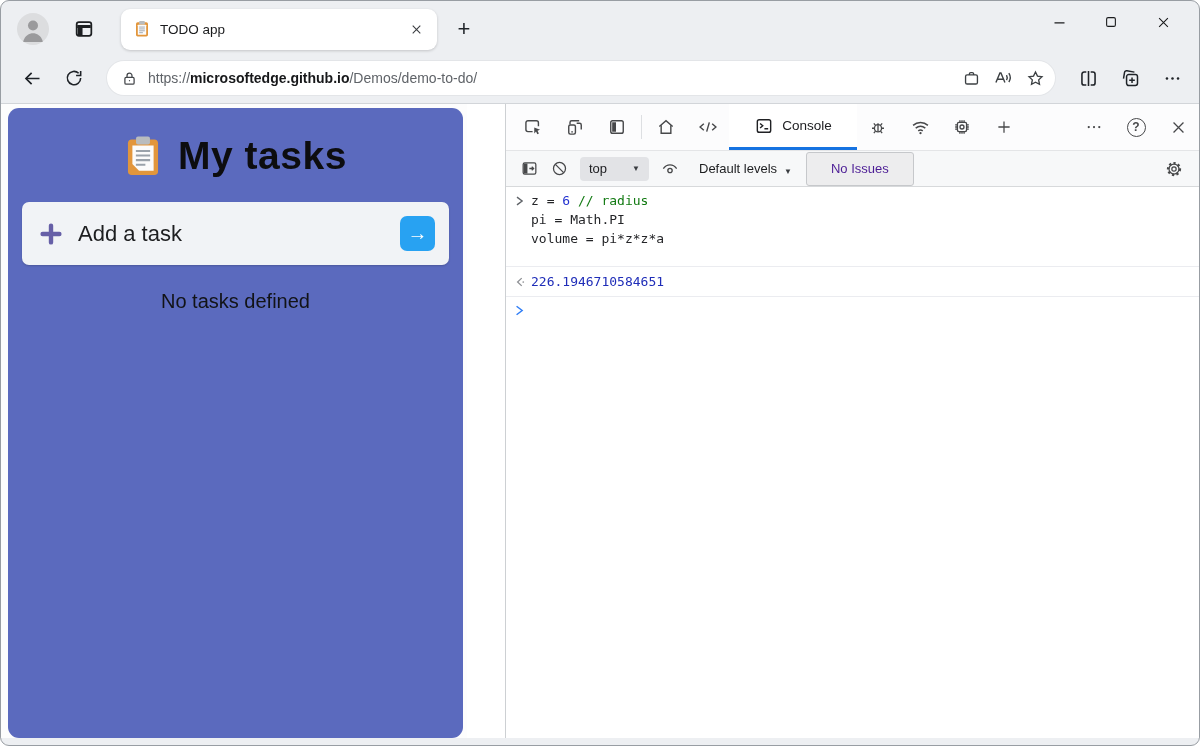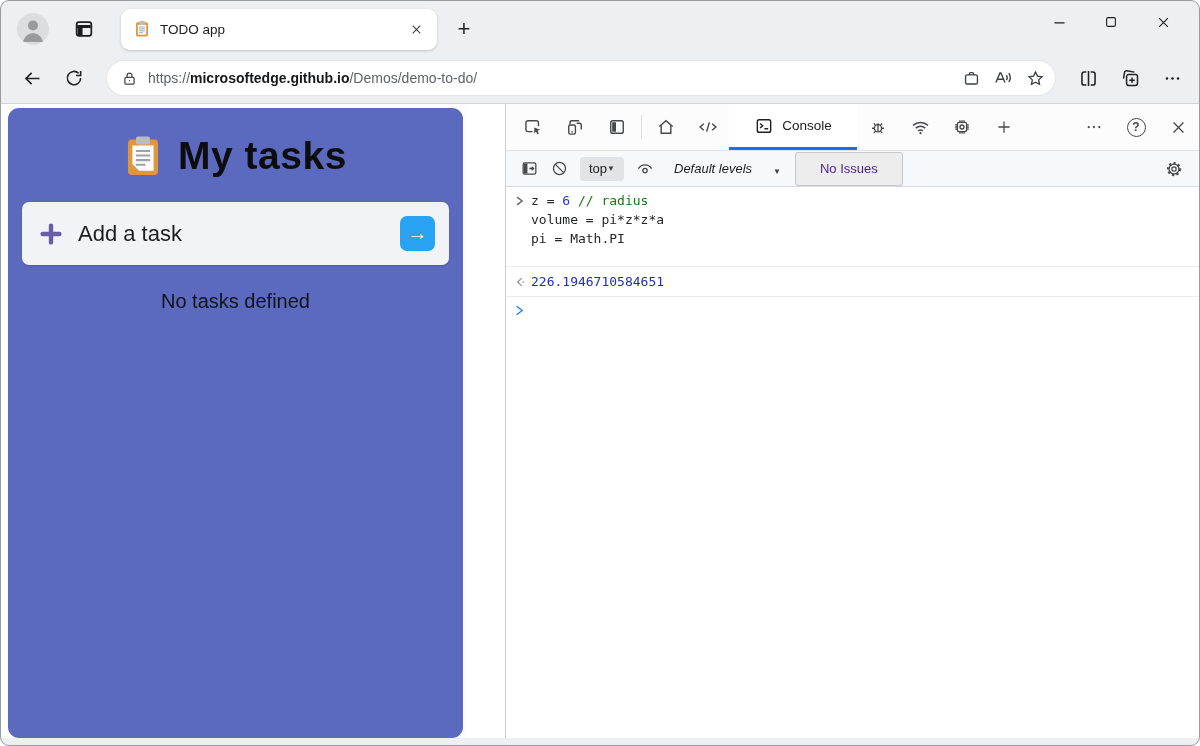--- a/index.html
+++ b/index.html
@@ -59,25 +59,25 @@
   .dt-tab-active{
     min-width:128px; display:flex; align-items:center; justify-content:center; gap:8px; padding:0 14px;
     background:#fff; border:none; border-bottom:3px solid var(--accent-blue,#1673e1); color:#202124; font-size:13.5px; cursor:pointer; font-family:inherit;
   }
   .dt-spacer{ flex:1;}
   .code-glyph{ font-size:13px; font-weight:600; letter-spacing:-1px; font-family:"Liberation Sans",sans-serif;}
   .help-circle{ width:19px; height:19px; border:1.7px solid #47484a; border-radius:50%; display:grid; place-items:center; font-size:12px; font-weight:700;}
   
   .dt-toolbar{ height:36px; flex:none; background:#f7f8f9; border-bottom:1px solid #d7d9db; display:flex; align-items:center; padding:0 10px 0 8px; font-size:13px; color:#202124;}
   .ct-btn{ width:30px; height:28px; border:none; background:transparent; border-radius:4px; display:grid; place-items:center; color:#47484a; cursor:pointer;}
-  .ctx-select{ margin:0 6px; height:24px; background:#e2e3e6; border:none; border-radius:4px; padding:0 9px; display:flex; align-items:center; gap:0; font-size:13px; color:#202124; cursor:pointer; font-family:inherit;}
+  .ctx-select{ margin:0 6px; height:24px; background:#e2e3e6; border:none; border-radius:4px; padding:0 9px; display:flex; align-items:center; gap:25px; font-size:13px; color:#202124; cursor:pointer; font-family:inherit;}
   .caret{ font-size:8px; color:#3a3d41;}
   .filter-input{ width:170px; height:25px; margin-left:12px; border:1px solid #c2c4c7; border-radius:3px; padding:0 8px; font-size:13px; color:#202124; font-family:inherit;}
   .filter-input::placeholder{ color:#7b7f84;}
-  .levels-btn{ margin-left:14px; border:none; background:transparent; display:flex; align-items:flex-end; gap:21px; font-size:13px; color:#1c1d1f; cursor:pointer; font-family:inherit;font-style:italic;}
+  .levels-btn{ margin-left:14px; border:none; background:transparent; display:flex; align-items:flex-end; gap:7px; font-size:13px; color:#1c1d1f; cursor:pointer; font-family:inherit;}
   .issues-btn{ margin-left:14px; height:34px; background:#ededee; border:1px solid #c6c8cb; border-radius:3px; padding:0 24px; font-size:13px; color:#4c1d95; cursor:pointer; font-family:inherit;}
   
   .dt-console{ flex:1; overflow:hidden; font-family:"DejaVu Sans Mono","Liberation Mono",monospace; font-size:13px; padding-top:4px; cursor:text;}
   .console-line{ display:flex; line-height:19px; padding:0 8px;}
   .gutter{ width:17px; flex:none; display:flex; align-items:center;}
   .msg-group{ border-bottom:1px solid #ebecf0; padding-bottom:18px; }
   .tok-plain{ color:#242528;}
   .tok-number{ color:var(--number-color,#2433d0);}
   .tok-comment{ color:var(--comment-color,#127a12);}
   .result-row{ display:flex; line-height:19px; padding:5px 8px; border-bottom:1px solid #ebecf0; color:var(--result-color,#1f2db8);}
@@ -441,25 +441,25 @@
             <div class="console-line">
               <span class="gutter">
                 <svg width="12" height="12" viewBox="0 0 14 14" fill="none" stroke="#5f6368" stroke-width="1.6">
                   <path d="M3.5 2.5L9.5 7l-6 4.5"></path>
                 </svg>
               </span>
               <span><span class="tok-plain">z = </span><span class="tok-number">6</span><span class="tok-plain"> </span><span class="tok-comment">// radius</span></span>
             </div>
             <div class="console-line">
               <span class="gutter"></span>
-              <span><span class="tok-plain">volume = pi*z*z*a</span></span>
+              <span><span class="tok-plain">pi = Math.PI</span></span>
             </div>
             <div class="console-line">
               <span class="gutter"></span>
-              <span><span class="tok-plain">pi = Math.PI</span></span>
+              <span><span class="tok-plain">volume = pi*z*z*a</span></span>
             </div>
           </div>
 
         <div class="result-row">
           <span class="gutter">
             <svg width="12" height="12" viewBox="0 0 14 14" fill="none" stroke="#8e9094" stroke-width="1.5">
                 <path d="M9 2.5L4.2 7 9 11.5"></path>
                 <circle cx="10.8" cy="7" r="1" fill="#8e9094" stroke="none"></circle>
               </svg>
           </span>

